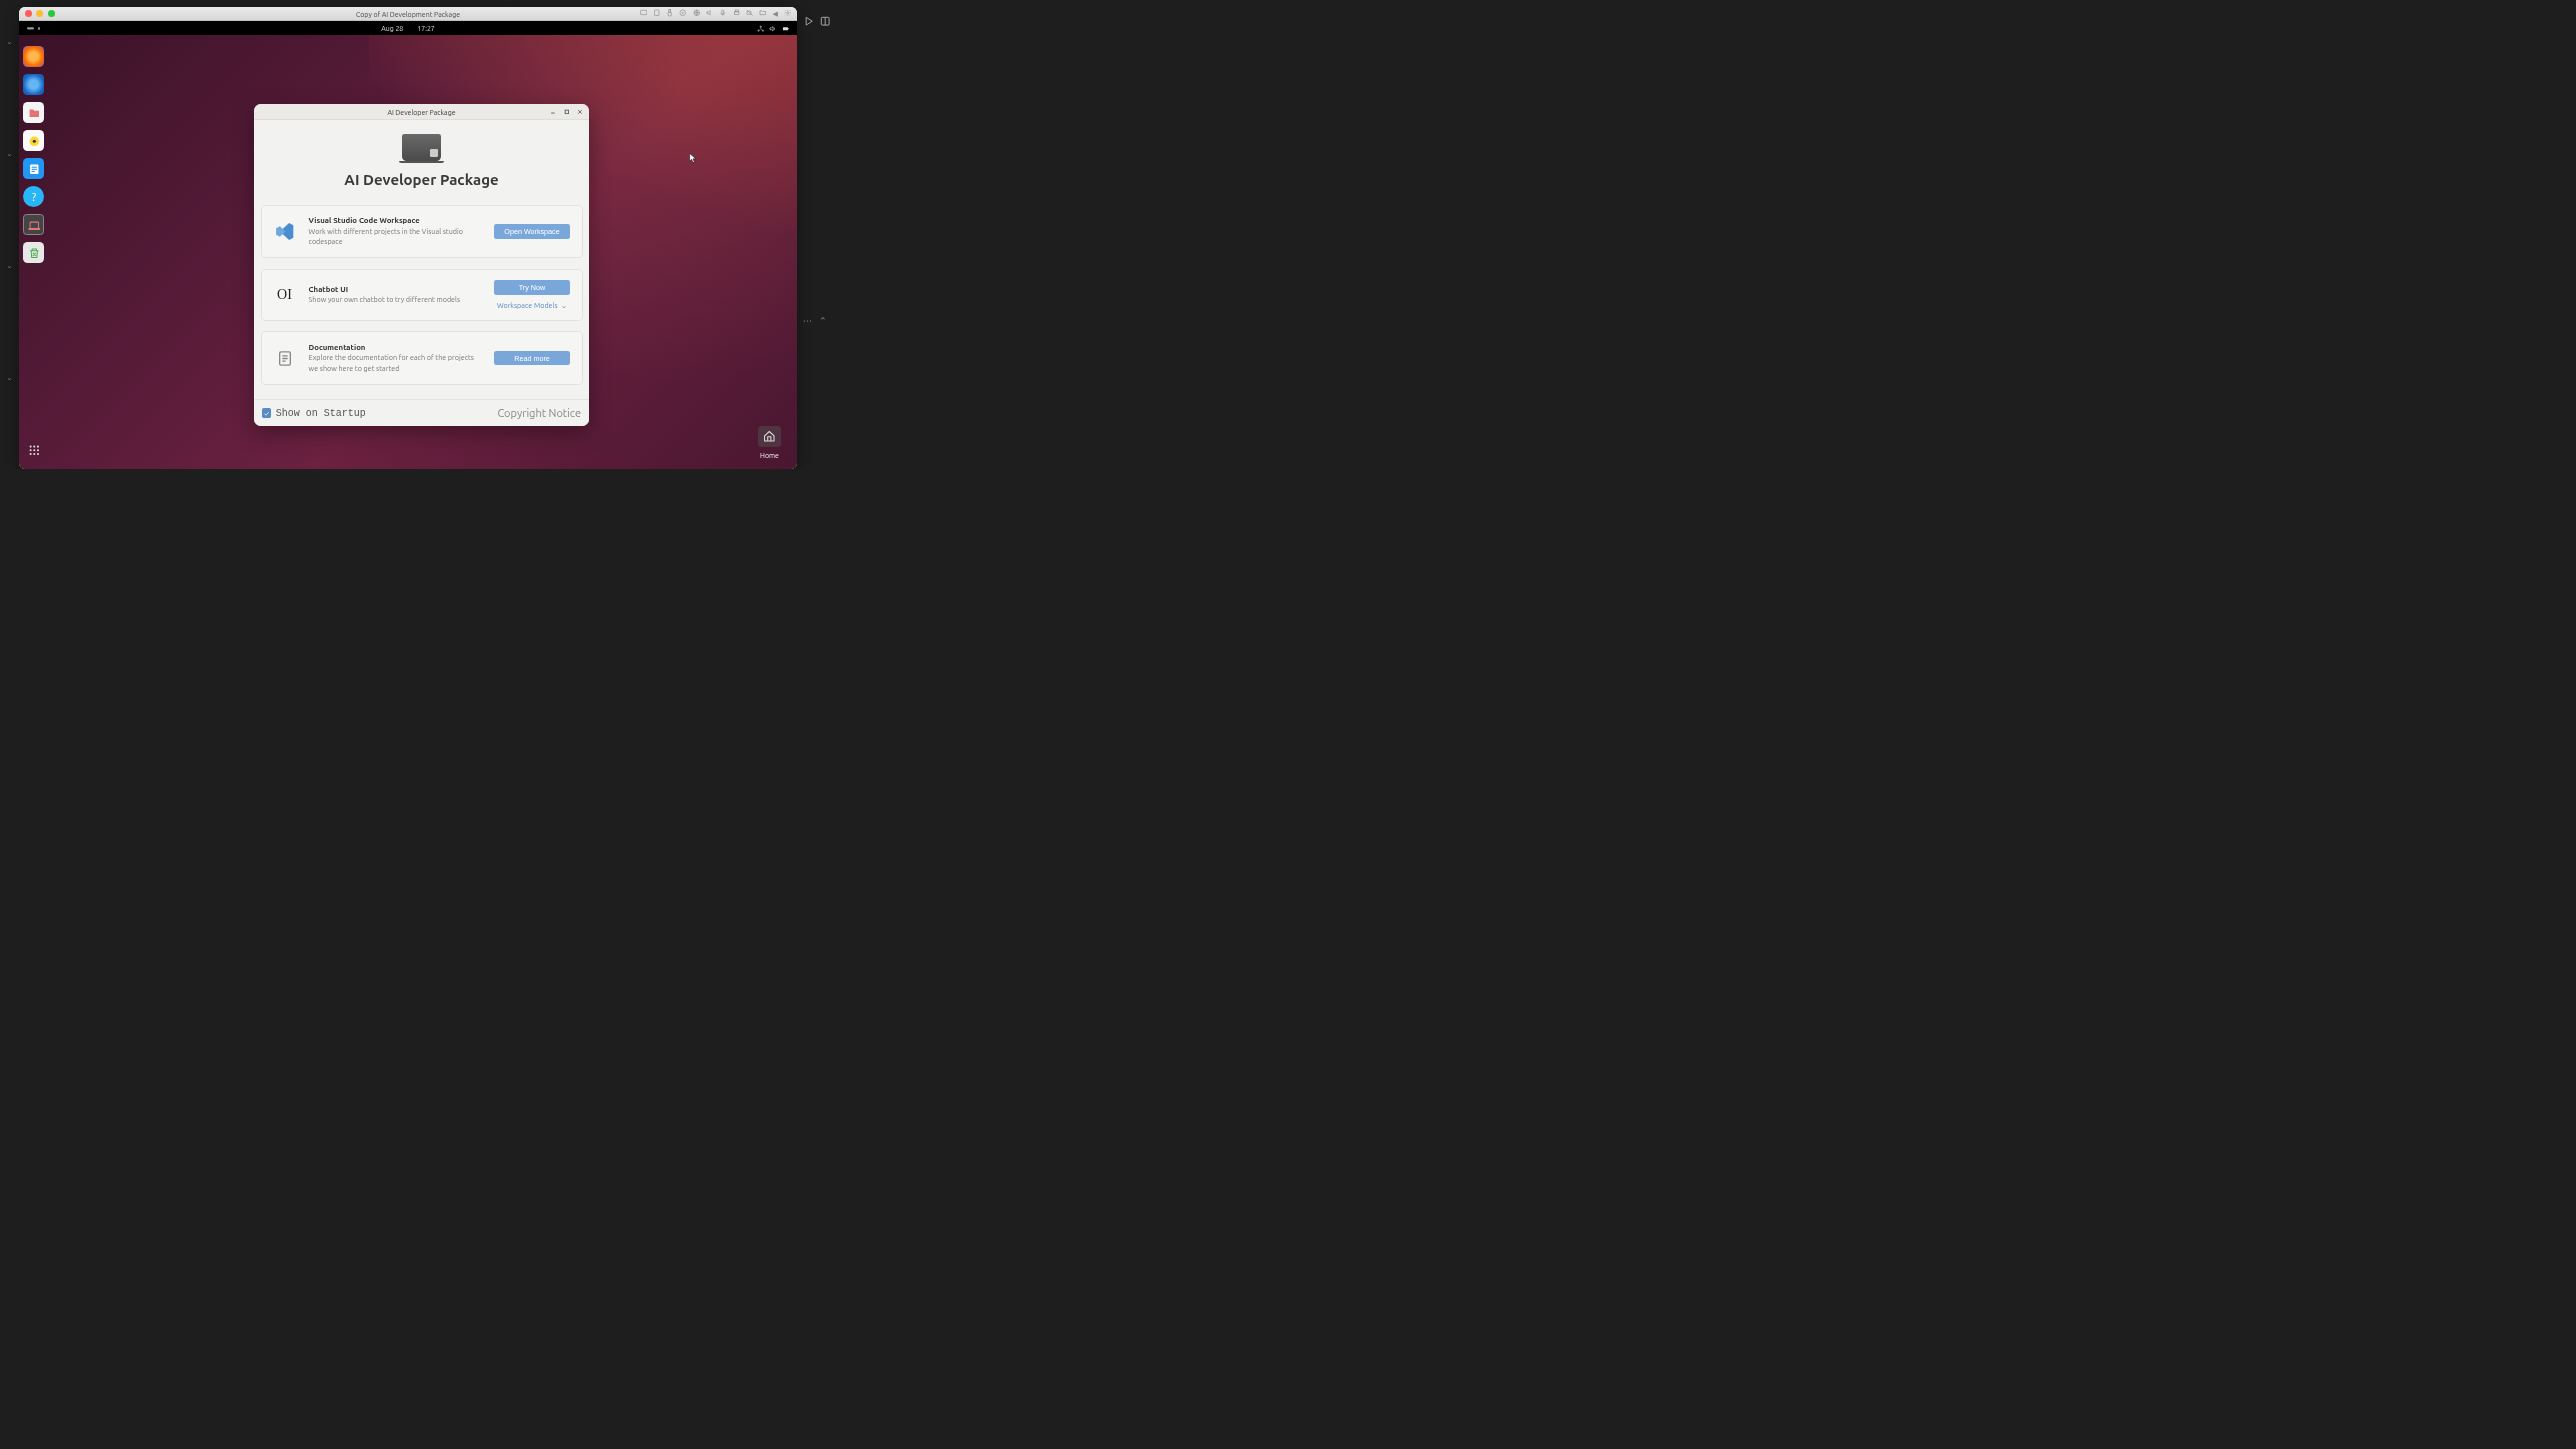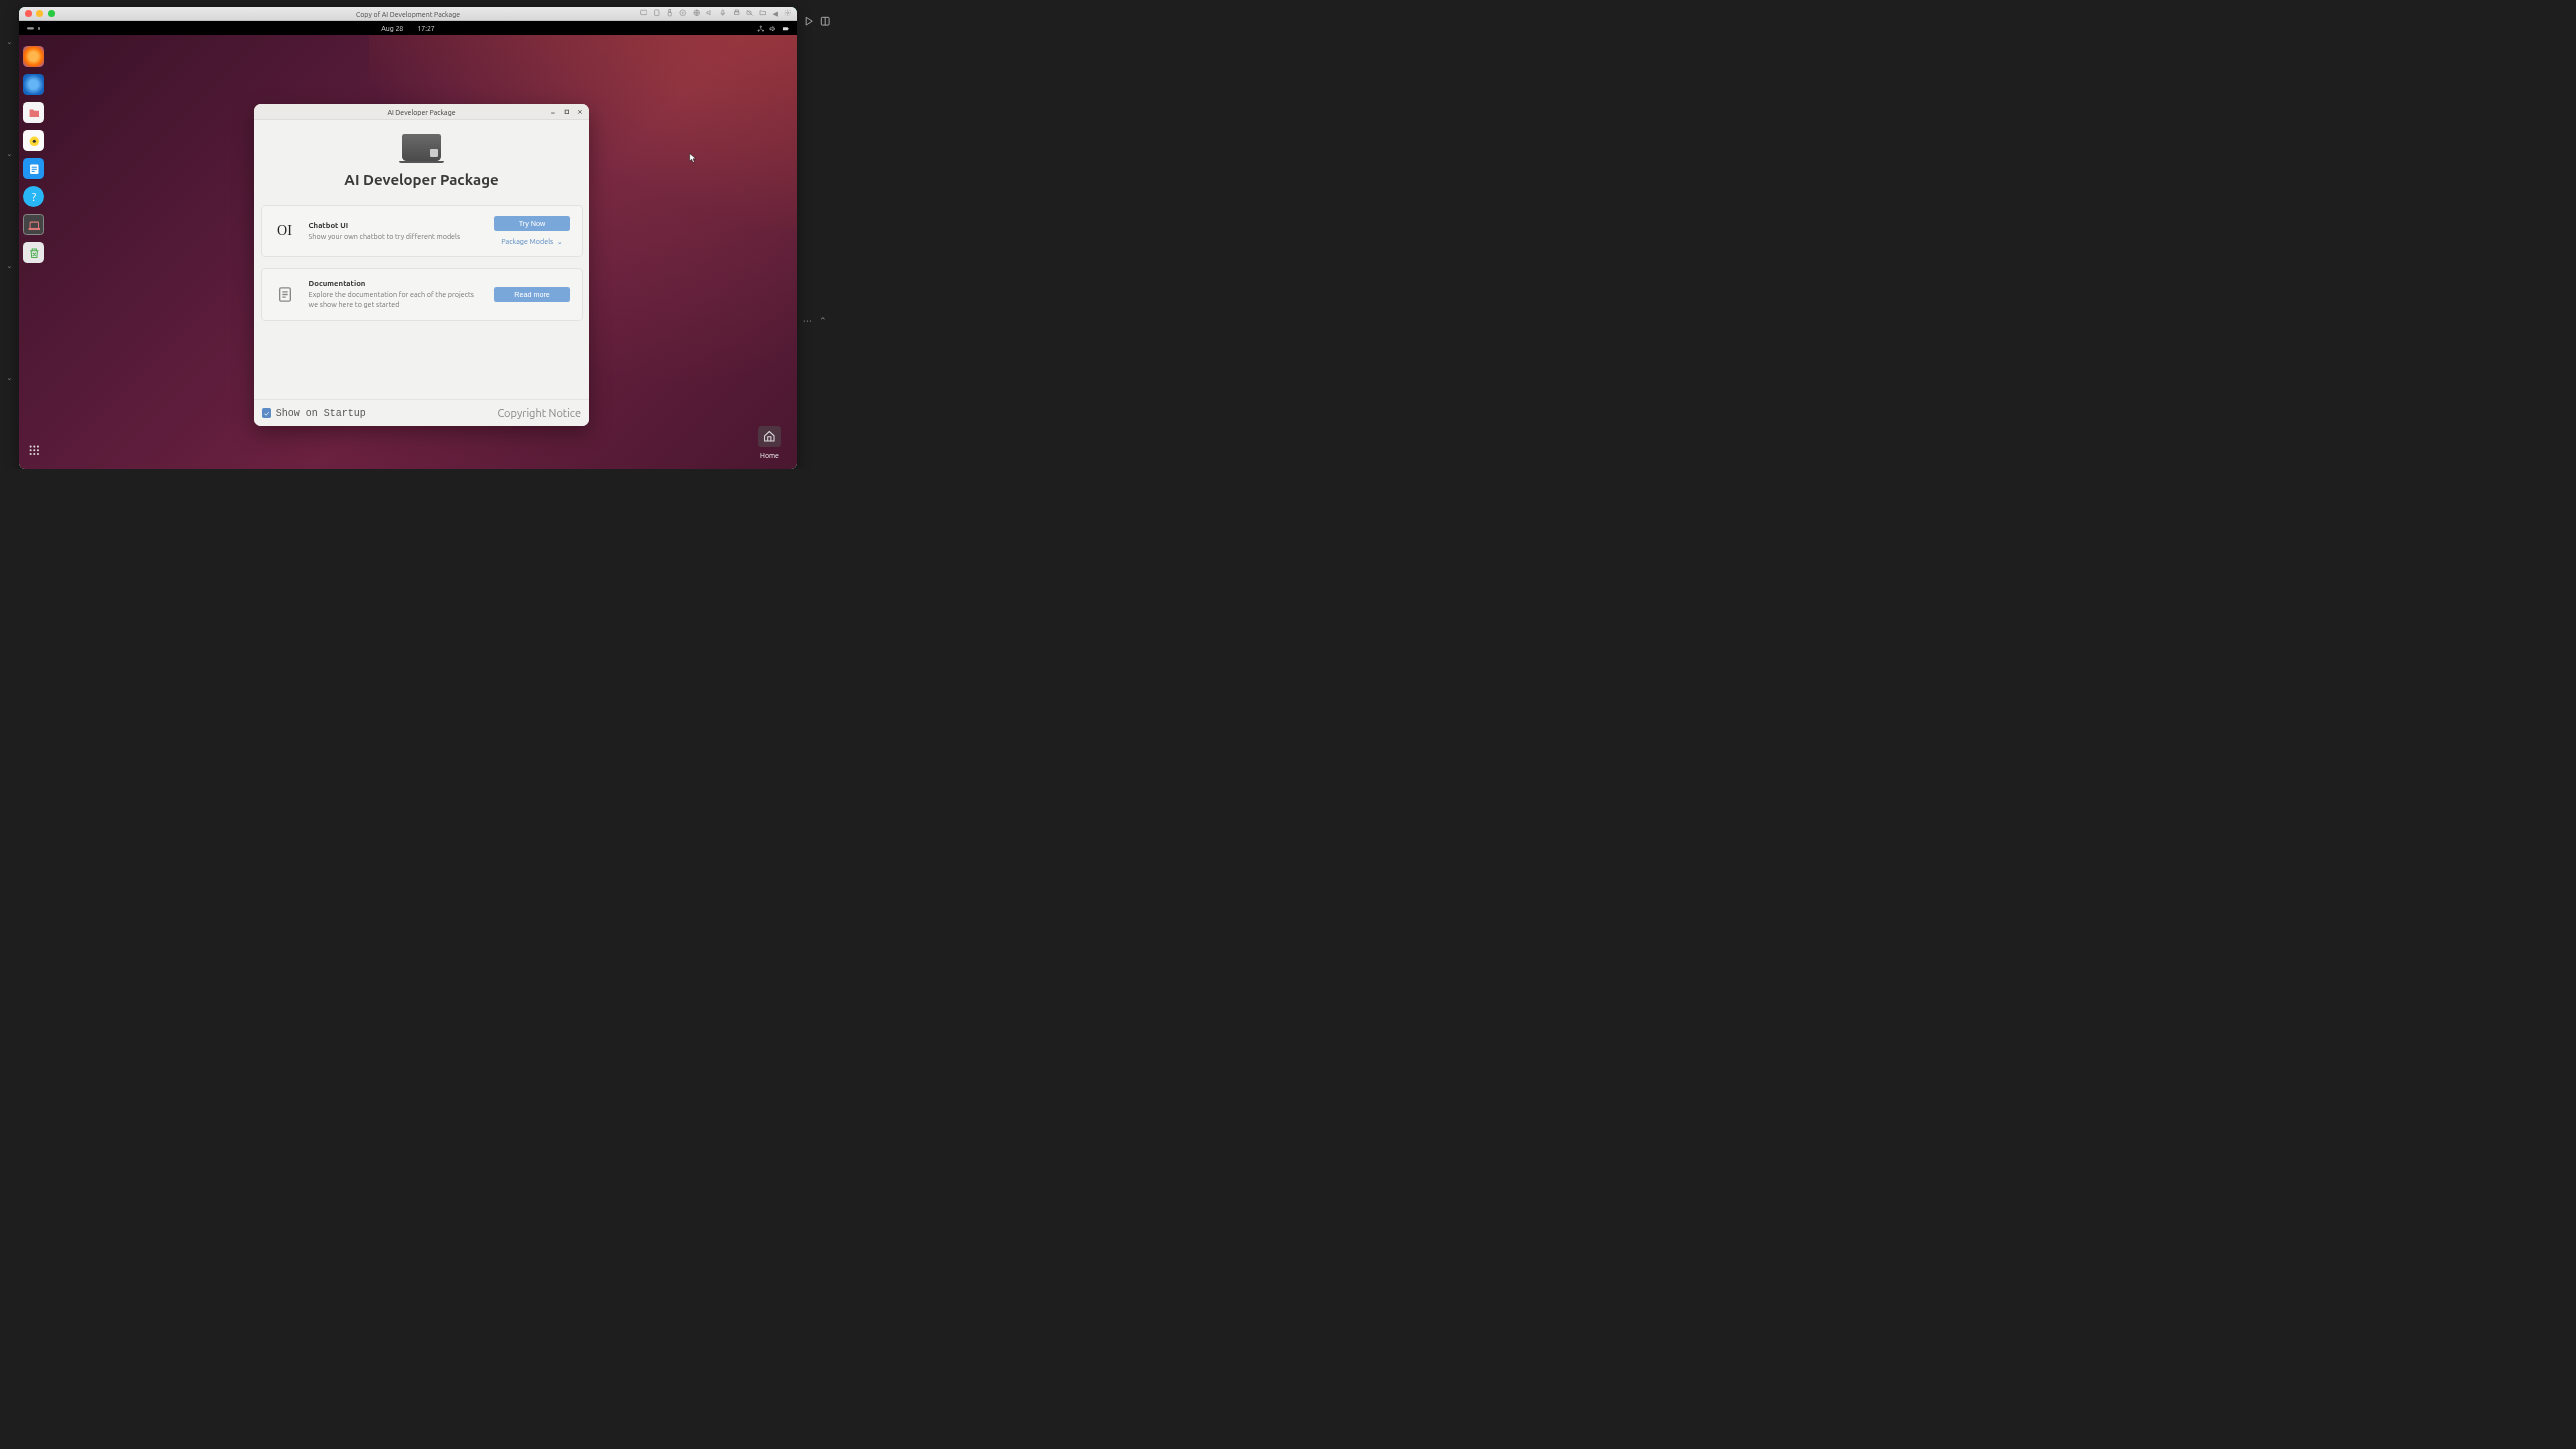--- a/index.html
+++ b/index.html
@@ -509,31 +509,46 @@
             </div>
           </div>
         </div>
 
         <div class="dialog-body">
           <div class="hero-icon">
             <div class="chip"></div>
           </div>
           <div class="hero-title">AI Developer Package</div>
 
+          <div class="card">
+            <div class="ic vscode-ic">
+              <svg viewBox="0 0 100 100">
+                  <path d="M72 10 L92 20 L92 80 L72 90 L28 50 Z" fill="#4a8cd1"></path>
+                  <path d="M28 25 L10 35 L10 65 L28 75 L55 50 Z" fill="#6fa8dd"></path>
+                </svg>
+            </div>
+            <div class="txt">
+              <div class="ttl">Visual Studio Code Workspace</div>
+              <div class="sub">Work with different projects in the Visual studio codespace</div>
+            </div>
+            <div class="act">
+              <button class="btn">Open Workspace</button>
+            </div>
+          </div>
 
           <div class="card">
             <div class="ic ol-ic">OI</div>
             <div class="txt">
               <div class="ttl">Chatbot UI</div>
               <div class="sub">Show your own chatbot to try different models</div>
             </div>
             <div class="act">
               <button class="btn">Try Now</button>
               <div class="link-dl">
-                <span>Package Models</span>
+                <span>Workspace Models</span>
                 <span>⌄</span>
               </div>
             </div>
           </div>
 
           <div class="card">
             <div class="ic doc-ic">
               <svg viewBox="0 0 24 24" fill="none" stroke="#888" stroke-width="2">
                   <rect x="4" y="2" width="16" height="20" rx="2"></rect>
                   <line x1="8" y1="8" x2="16" y2="8"></line>

